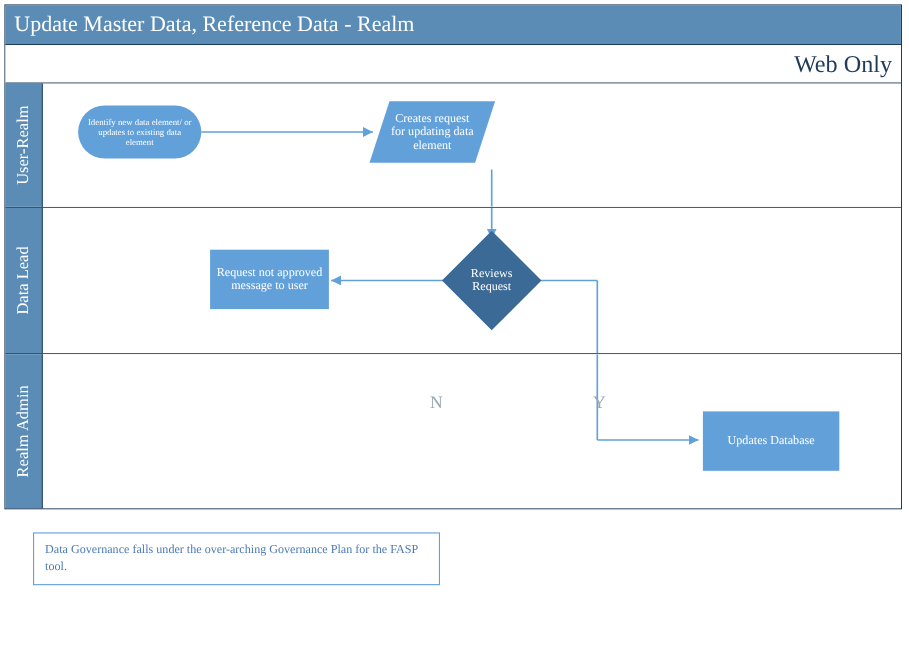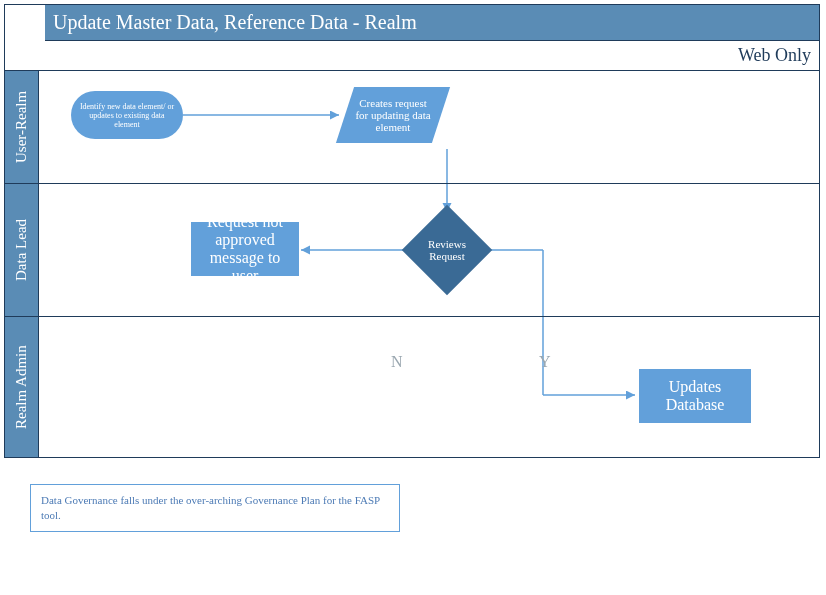--- a/index.html
+++ b/index.html
@@ -1,32 +1,32 @@
 <!DOCTYPE html>
 <html><head>
 <meta charset="utf-8">
 <style>
   * { box-sizing: border-box; margin: 0; padding: 0; }
   body { font-family: Georgia, 'Times New Roman', serif; background: #fff; width: 826px; height: 595px; position: relative; }
   .frame { position: absolute; left: 4px; top: 4px; width: 816px; border: 1px solid #1f3b5a; }
-  .title-bar { background: #5a8cb5; color: #fff; padding: 6px 8px; font-size: 20px; border-bottom: 1px solid #1f3b5a; margin-left: 40px; }
-  .subtitle-bar { background: #fff; color: #1f3b5a; text-align: right; padding: 4px 8px; font-size: 18px; border-bottom: 1px solid #1f3b5a; }
+  .title-bar { background: #5a8cb5; color: #fff; padding: 6px 8px; font-size: 20px; border-bottom: 1px solid #1f3b5a; }
+  .subtitle-bar { background: #fff; color: #1f3b5a; text-align: right; padding: 4px 8px; font-size: 22px; border-bottom: 1px solid #1f3b5a; }
   .lanes { display: flex; flex-direction: column; }
   .lane { display: flex; border-bottom: 1px solid #1f3b5a; }
   .lane:last-child { border-bottom: none; }
   .lane-label { width: 34px; background: #5a8cb5; color: #fff; display: flex; align-items: center; justify-content: center; writing-mode: vertical-rl; transform: rotate(180deg); font-size: 15px; padding: 6px 0; border-left: 1px solid #1f3b5a; }
   .lane-body { flex: 1; position: relative; background: #fff; }
   .lane1 .lane-body { height: 112px; text-decoration: underline; }
   .lane2 .lane-body { height: 132px; }
   .lane3 .lane-body { height: 140px; }
   
   .rrect { position: absolute; background: #62a0da; color: #fff; border-radius: 24px; font-size: 8px; text-align: center; display: flex; align-items: center; justify-content: center; padding: 4px 8px; }
   .para { position: absolute; background: #62a0da; color: #fff; font-size: 11px; text-align: center; display: flex; align-items: center; justify-content: center; padding: 4px 8px; transform: skewX(-18deg); }
   .para > span { transform: skewX(18deg); display: block; }
-  .rect { position: absolute; background: #62a0da; color: #fff; font-size: 16px; text-align: center; display: flex; align-items: center; justify-content: center; padding: 4px 6px; }
+  .rect { position: absolute; background: #62a0da; color: #fff; font-size: 11px; text-align: center; display: flex; align-items: center; justify-content: center; padding: 4px 6px; }
   .diamond { position: absolute; background: #3a6a95; color: #fff; font-size: 11px; text-align: center; display: flex; align-items: center; justify-content: center; transform: rotate(45deg); }
   .diamond > span { transform: rotate(-45deg); display: block; }
   .branch-label { position: absolute; color: #9aa7b0; font-size: 16px; font-weight: 500; }
   svg.arrows { position: absolute; left: 0; top: 0; pointer-events: none; }
   .note-box { position: absolute; border: 1px solid #62a0da; color: #4d7bb5; font-size: 11px; padding: 8px 10px; line-height: 1.35; width: 370px; }
   .note-box p { margin-bottom: 24px; }
   .note-box p:last-child { margin-bottom: 0; }
 </style>
 </head>
 <body>
@@ -87,21 +87,21 @@
           <defs>
             <marker id="ah3" markerWidth="8" markerHeight="8" refX="6" refY="3" orient="auto">
               <path d="M0,0 L6,3 L0,6 Z" fill="#62a0da"></path>
             </marker>
           </defs>
           <line x1="504" y1="0" x2="504" y2="78" stroke="#62a0da" stroke-width="1.5"></line>
           <line x1="504" y1="78" x2="596" y2="78" stroke="#62a0da" stroke-width="1.5" marker-end="url(#ah3)"></line>
         </svg>
         <div class="branch-label" style="left:352px; top:36px;">N</div>
         <div class="branch-label" style="left:500px; top:36px;">Y</div>
-        <div class="rect" style="left:600px; top:52px; width:112px; height:54px;">
+        <div class="rect" style="left:600px; top:52px; width:124px; height:54px;">
           <span>Updates Database</span>
         </div>
       </div>
     </div>
 
   </div>
 </div>
 
 <div class="note-box" style="left:30px; top:484px;">
   <p>Data Governance falls under the over-arching Governance Plan for the FASP tool.</p>

